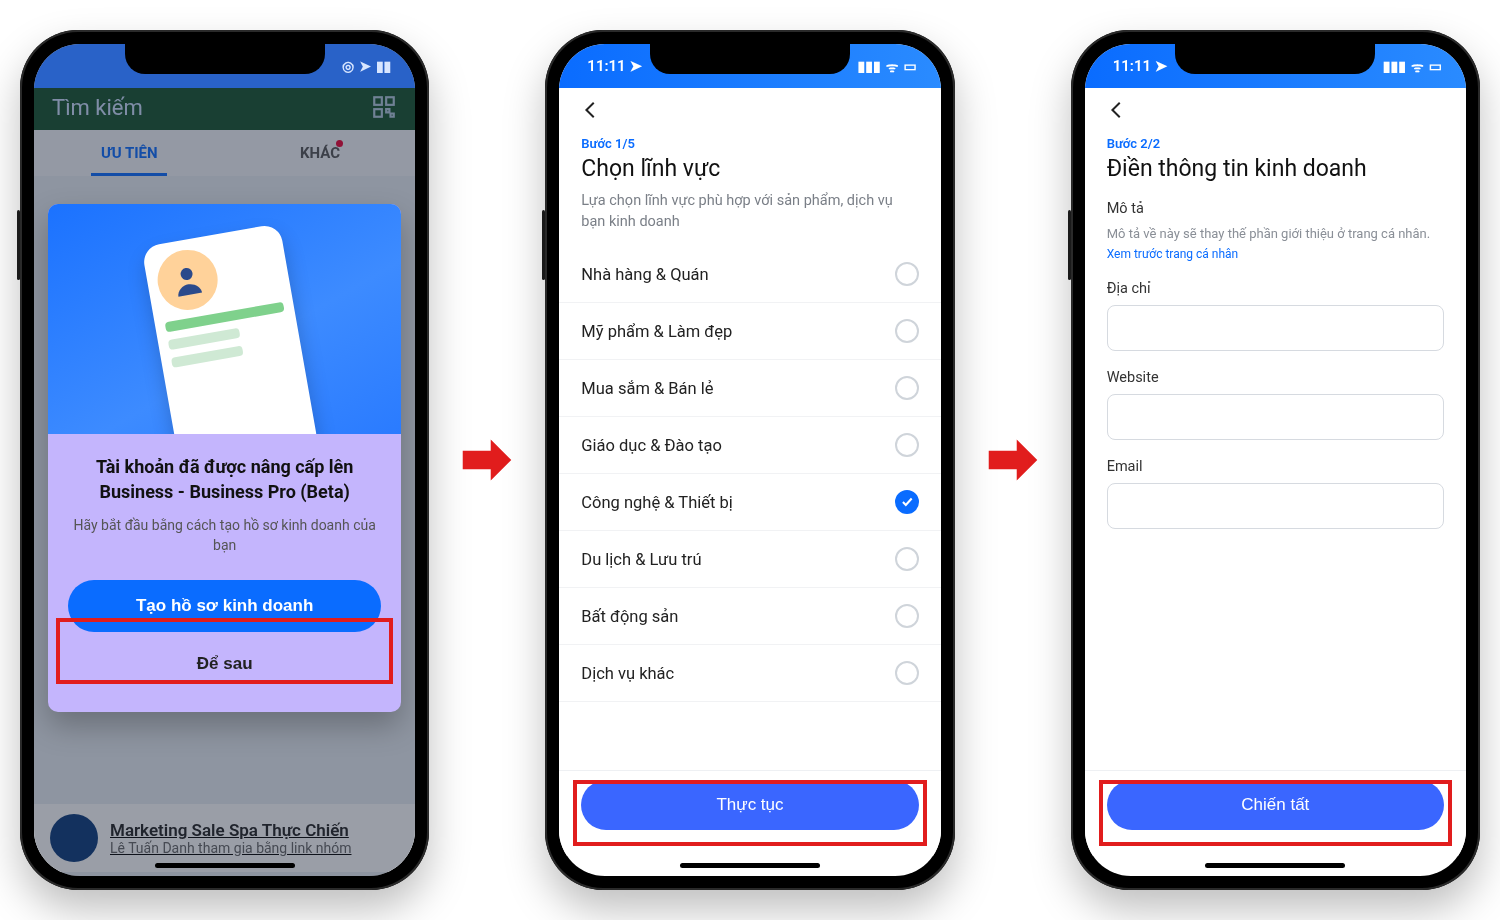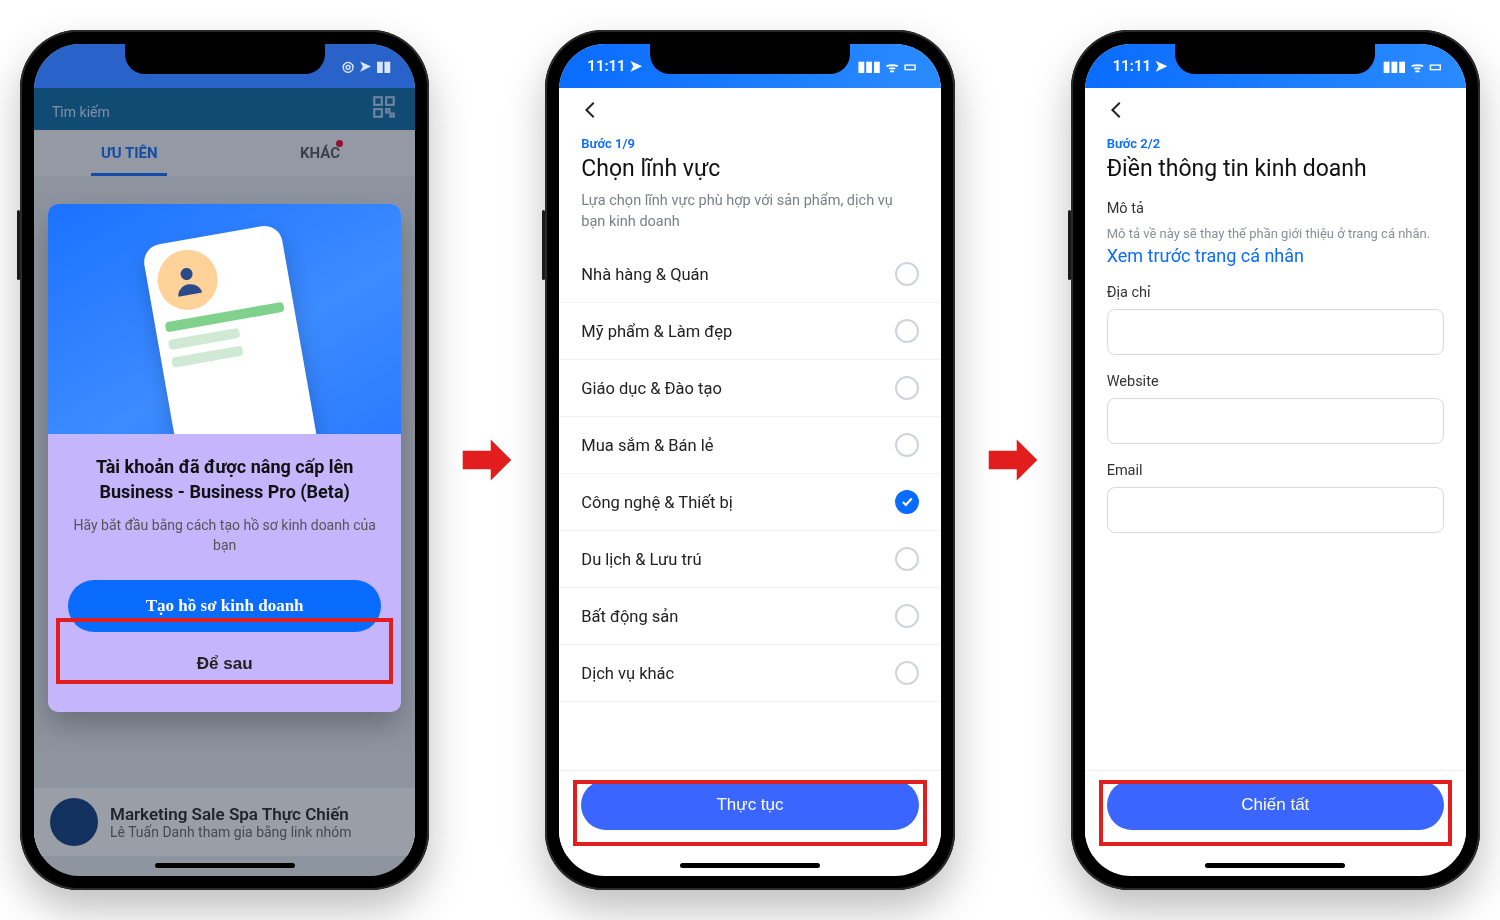--- a/index.html
+++ b/index.html
@@ -76,24 +76,24 @@
   .red-box {
     position:absolute;
     border: 4px solid #e11d1d;
     pointer-events:none;
     z-index: 60;
   }
 
   
   .p1-screen { background:#e9eef4; }
   .p1-header {
-    background:#0369a1;
+    background:#14532d;
     padding: 6px 18px 10px;
     display:flex; align-items:flex-end; justify-content:space-between;
-    color:#cfe0ff; font-size:14px;
+    color:#cfe0ff; font-size:22px;
   }
   .qr-icon { width:26px; height:26px; opacity:.85; }
   .p1-tabs {
     display:flex;
     background:#f4f6fa;
     font-size:15px; font-weight:700; color:#555;
   }
   .p1-tabs .tab { flex:1; text-align:center; padding:14px 0; position:relative; }
   .p1-tabs .tab.active { color:#0a6cff; }
   .p1-tabs .tab.active::after {
@@ -124,31 +124,32 @@
   .hero-avatar { width:60px; height:60px; background:#ffd29a; border-radius:50%; display:flex;align-items:center;justify-content:center; }
   .hero-line { height:10px; background:#7fd18c; border-radius:4px; }
   .hero-line.short { width:60%; background:#cfe9d4; }
   .p1-modal-body { padding: 20px 20px 22px; text-align:center; }
   .p1-title { font-size:18px; font-weight:700; color:#111; line-height:1.4; }
   .p1-sub { font-size:14px; color:#555; margin-top:12px; line-height:1.4; }
   .btn-primary {
     display:block; width:100%;
     background:#0a6cff; color:#fff; border:none;
     border-radius:999px; font-size:17px; font-weight:600;
-    padding:16px 0; margin-top:24px; cursor:pointer;font-family:Liberation Serif, serif;
+    padding:16px 0; margin-top:24px; cursor:pointer;
   }
   .btn-ghost {
     display:block; width:100%; background:transparent; border:none;
     font-size:17px; font-weight:700; color:#222; padding:16px 0; margin-top:6px; cursor:pointer;
   }
   .p1-chat-row {
-    position:absolute; left:0; right:0; bottom:20px;
+    position:absolute; left:0; right:0; bottom:4px;
     display:flex; gap:12px; align-items:center;
     padding: 10px 16px; background:#fff;
     z-index:2;
+    text-decoration:underline;
   }
   .p1-chat-avatar { width:48px;height:48px;border-radius:50%; background:#0a3a7a; }
   .p1-chat-title { font-size:17px; font-weight:600; color:#222; }
   .p1-chat-sub { font-size:14px; color:#666; }
 
   
   .nav-row { display:flex; align-items:center; padding: 8px 18px 4px; }
   .back-btn { width:28px; height:28px; display:flex;align-items:center;justify-content:center; cursor:pointer; color:#222;}
   .section { padding: 8px 22px 0; }
   .step-label { color:#0a6cff; font-size:13px; font-weight:600; }
@@ -184,21 +185,21 @@
   
   .form-group { margin-top:18px; }
   .form-label { font-size:14.5px; color:#333; margin-bottom:8px; display:block;}
   .textarea {
     width:100%; border:1px solid #d6dae0; border-radius:8px;
     padding:12px 14px 26px; font-size:15px; color:#222; line-height:1.5;
     font-family:inherit; resize:none; position:relative;
   }
   .char-count { position:absolute; right:30px; bottom:8px; font-size:12px; color:#9aa0a8;}
   .hint { font-size:13px; color:#8a8f97; margin-top:8px; line-height:1.4;}
-  .link { color:#0a6cff; font-size:18px; display:inline-block; margin-top:2px; cursor:pointer;}
+  .link { color:#0a6cff; font-size:12px; display:inline-block; margin-top:2px; cursor:pointer;}
   .input {
     width:100%; border:1px solid #d6dae0; border-radius:8px;
     padding:13px 14px; font-size:15px; font-family:inherit;
   }
   .ta-wrap { position:relative; }
 </style>
 </head>
 <body>
 
 <div class="stage">
@@ -294,40 +295,40 @@
 
       <div class="nav-row">
         <div class="back-btn">
           <svg width="22" height="22" viewBox="0 0 24 24" fill="none" stroke="#222" stroke-width="2.2">
               <path d="M15 4 L7 12 L15 20"></path>
             </svg>
         </div>
       </div>
 
       <div class="section">
-        <div class="step-label">Bước 1/9</div>
+        <div class="step-label">Bước 1/5</div>
         <div class="h1">Chọn lĩnh vực</div>
         <div class="subtext">Lựa chọn lĩnh vực phù hợp với sản phẩm, dịch vụ bạn kinh doanh</div>
       </div>
 
       <div class="cat-list" id="cat-list">
           <div class="cat-item">
             <span>Nhà hàng &amp; Quán</span>
             <span class="radio"></span>
           </div>
           <div class="cat-item">
             <span>Mỹ phẩm &amp; Làm đẹp</span>
             <span class="radio"></span>
           </div>
           <div class="cat-item">
+            <span>Mua sắm &amp; Bán lẻ</span>
+            <span class="radio"></span>
+          </div>
+          <div class="cat-item">
             <span>Giáo dục &amp; Đào tạo</span>
-            <span class="radio"></span>
-          </div>
-          <div class="cat-item">
-            <span>Mua sắm &amp; Bán lẻ</span>
             <span class="radio"></span>
           </div>
           <div class="cat-item">
             <span>Công nghệ &amp; Thiết bị</span>
             <span class="radio checked">
               <svg width="14" height="14" viewBox="0 0 24 24" fill="none" stroke="#fff" stroke-width="3.5">
                 <path d="M5 12l5 5L20 6"></path>
               </svg>
             </span>
           </div>

